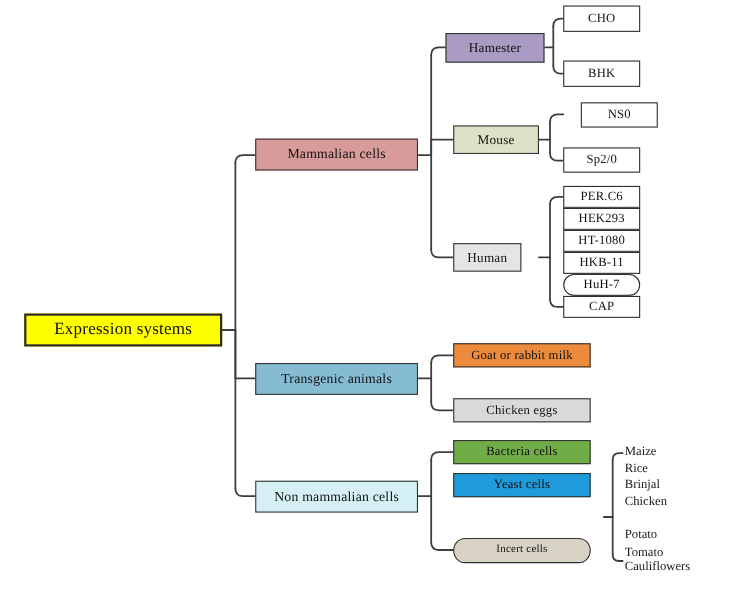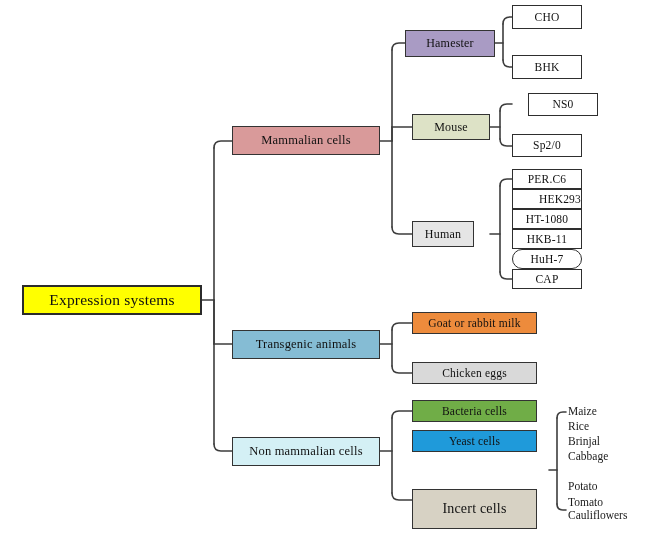--- a/index.html
+++ b/index.html
@@ -159,21 +159,21 @@
   <div class="node leaf" style="left:512px; top:93px; width:70px; height:23px;margin-left:16px;">
     <span>NS0</span>
   </div>
   <div class="node leaf" style="left:512px; top:134px; width:70px; height:23px;">
     <span>Sp2/0</span>
   </div>
 
   <div class="node leaf-tight" style="left:512px; top:169px; width:70px; height:20px;">
     <span>PER.C6</span>
   </div>
-  <div class="node leaf-tight" style="left:512px; top:189px; width:70px; height:20px;justify-content:flex-end;">
+  <div class="node leaf-tight" style="left:512px; top:189px; width:70px; height:20px;">
     <span>HEK293</span>
   </div>
   <div class="node leaf-tight" style="left:512px; top:209px; width:70px; height:20px;">
     <span>HT-1080</span>
   </div>
   <div class="node leaf-tight" style="left:512px; top:229px; width:70px; height:20px;">
     <span>HKB-11</span>
   </div>
   <div class="node leaf-tight" style="left:512px; top:249px; width:70px; height:20px;border-radius:10px;">
     <span>HuH-7</span>
@@ -188,35 +188,35 @@
   <div class="node level2" style="left:412px; top:362px; width:125px; height:22px; background:#d9d9d9; font-size:11.5px;">
     <span>Chicken eggs</span>
   </div>
 
   <div class="node level2" style="left:412px; top:400px; width:125px; height:22px; background:#70ad47; font-size:11.5px;">
     <span>Bacteria cells</span>
   </div>
   <div class="node level2" style="left:412px; top:430px; width:125px; height:22px; background:#1f9ada; font-size:11.5px;">
     <span>Yeast cells</span>
   </div>
-  <div class="node level2" style="left:412px; top:489px; width:125px; height:40px; background:#d7d2c4; font-size:14px;">
+  <div class="node level2" style="left:412px; top:489px; width:125px; height:23px; background:#d7d2c4; font-size:10px;border-radius:11px;">
     <span>Incert cells</span>
   </div>
 
   <div class="plant-item" style="left:568px; top:405px;">
     <span>Maize</span>
   </div>
   <div class="plant-item" style="left:568px; top:420px;">
     <span>Rice</span>
   </div>
   <div class="plant-item" style="left:568px; top:435px;">
     <span>Brinjal</span>
   </div>
   <div class="plant-item" style="left:568px; top:450px;">
-    <span>Cabbage</span>
+    <span>Chicken</span>
   </div>
   <div class="plant-item" style="left:568px; top:465px;margin-top:44px;">
     <span>Cauliflowers</span>
   </div>
   <div class="plant-item" style="left:568px; top:480px;">
     <span>Potato</span>
   </div>
   <div class="plant-item" style="left:568px; top:496px;">
     <span>Tomato</span>
   </div>

